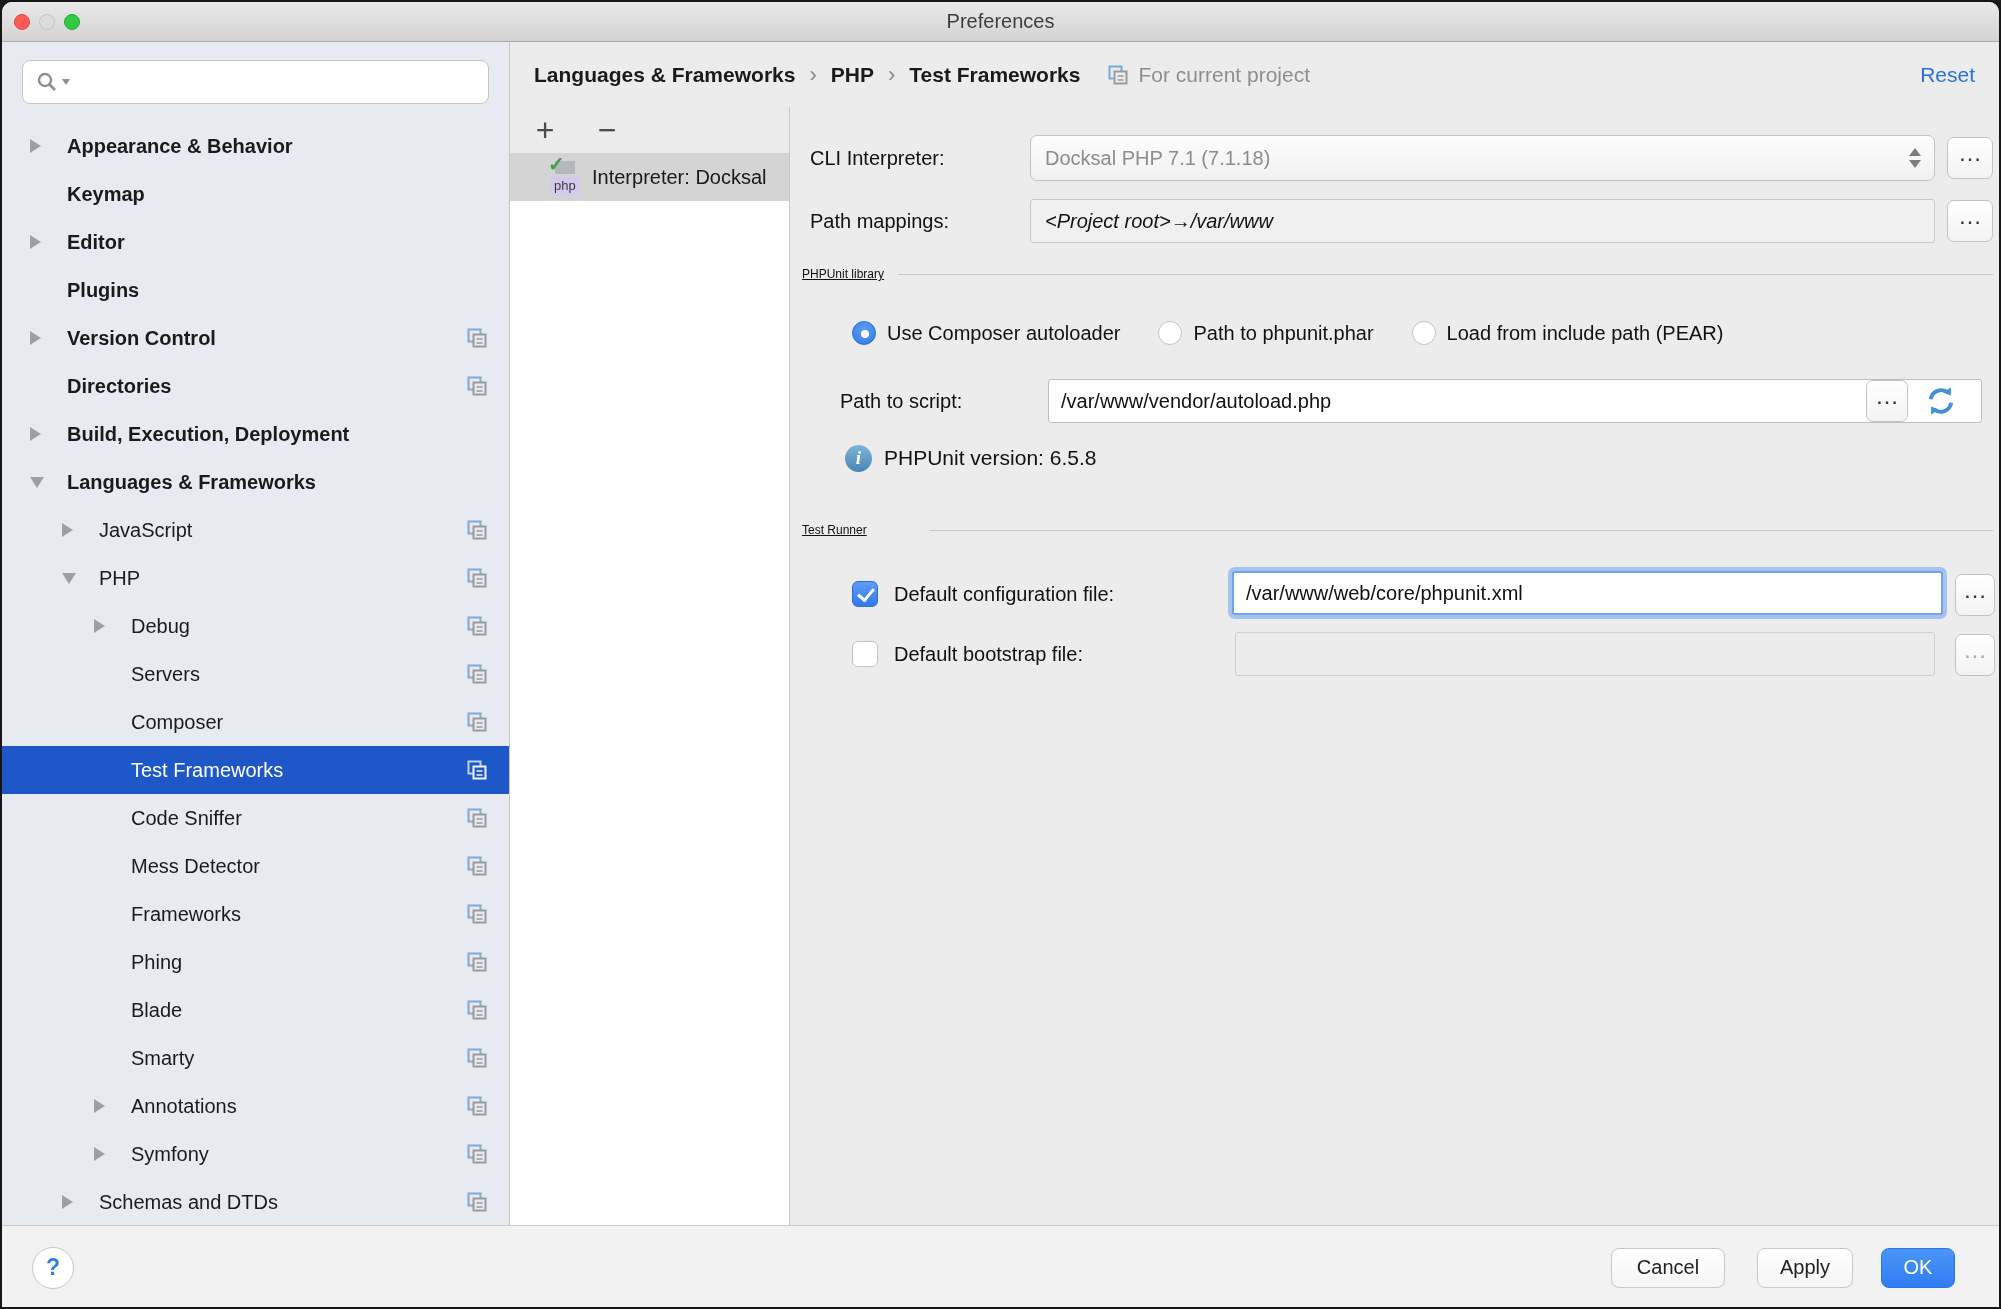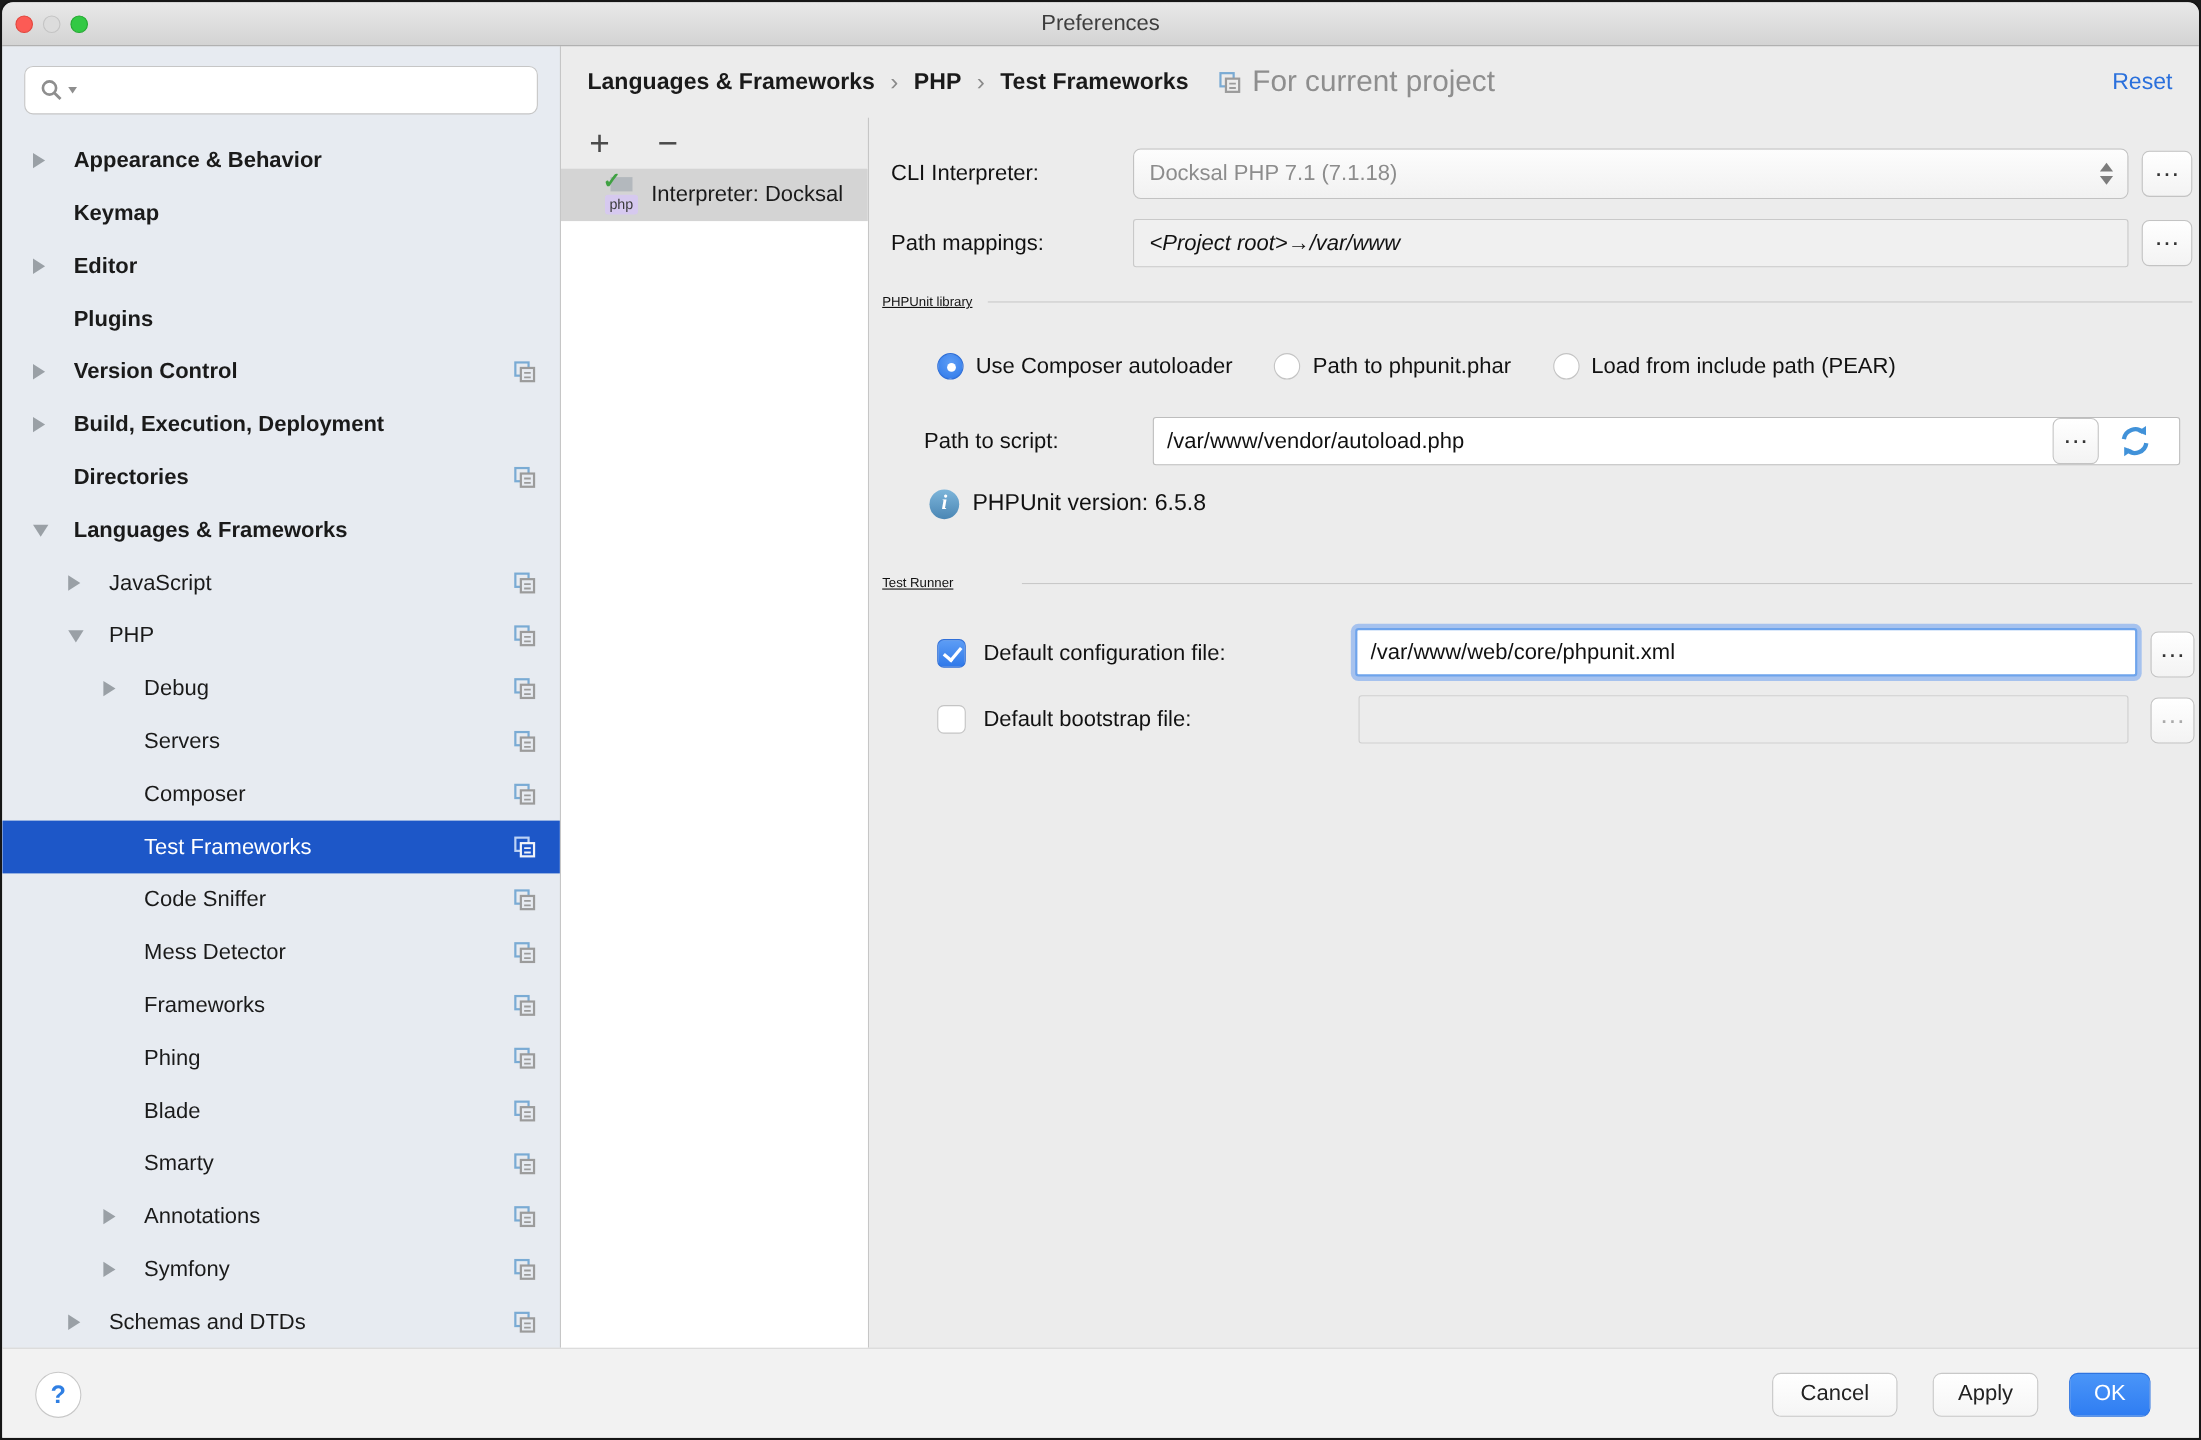--- a/index.html
+++ b/index.html
@@ -39,21 +39,21 @@
   .tree-label{flex:1;white-space:nowrap;overflow:hidden;}
   .tree-row.selected{background:#1d57c8;color:#fff;--row-bg:#1d57c8;--ic-back:#bcd2f5;--ic-front:#f2f4f8;}
   .tree-row{--row-bg:#e7ebf1;--ic-back:#7aabd4;--ic-front:#9b9b9b;}
   .proj-icon{width:24px;height:24px;flex:none;display:flex;align-items:center;justify-content:center;}
 
   
   .main{flex:1;display:flex;flex-direction:column;background:#ececec;min-width:0;}
   .crumb-row{height:65px;flex:none;display:flex;align-items:center;padding:0 24px;}
   .crumb{font-size:21px;font-weight:700;color:#1a1a1a;white-space:nowrap;}
   .crumb-sep{color:#8a8a8a;font-size:22px;font-weight:400;margin:0 14px;}
-  .scope{display:flex;align-items:center;gap:8px;margin-left:26px;color:#8e8e8e;font-size:27px;white-space:nowrap;}
+  .scope{display:flex;align-items:center;gap:8px;margin-left:26px;color:#8e8e8e;font-size:21px;white-space:nowrap;}
   .reset-link{margin-left:auto;color:#2a70dc;font-size:21px;cursor:pointer;}
 
   .content-row{flex:1;display:flex;min-height:0;}
   .interp-panel{width:280px;flex:none;border-right:1px solid #c6c6c6;display:flex;flex-direction:column;background:#ececec;}
   .interp-toolbar{height:46px;flex:none;display:flex;align-items:center;padding-left:18px;gap:28px;}
   .tb-btn{font-size:32px;color:#4a4a4a;line-height:1;cursor:pointer;width:34px;text-align:center;}
   .interp-list{flex:1;background:#fff;overflow:hidden;}
   .interp-item{height:48px;background:#d4d4d4;display:flex;align-items:center;padding-left:36px;gap:10px;overflow:hidden;}
   .php-icon{position:relative;width:36px;height:36px;flex:none;}
   .php-icon .box{position:absolute;left:9px;top:2px;width:20px;height:13px;background:#b3b8bd;}
@@ -188,34 +188,34 @@
     <span class="tree-label">Version Control</span>
     <span class="proj-icon">
       <svg width="24" height="24" viewBox="0 0 24 24">
         <rect x="3.5" y="3.5" width="12" height="12" fill="none" stroke="var(--ic-back)" stroke-width="2"></rect>
         <rect x="8.5" y="8.5" width="12" height="12" fill="var(--row-bg)" stroke="var(--ic-front)" stroke-width="2"></rect>
         <path d="M11.5 13h6 M11.5 17h6" stroke="var(--ic-front)" stroke-width="1.6"></path>
       </svg>
     </span>
   </div>
           <div class="tree-row lvl0 bold">
+    <span class="tree-arrow"></span>
+    <span class="tree-label">Directories</span>
+    <span class="proj-icon">
+      <svg width="24" height="24" viewBox="0 0 24 24">
+        <rect x="3.5" y="3.5" width="12" height="12" fill="none" stroke="var(--ic-back)" stroke-width="2"></rect>
+        <rect x="8.5" y="8.5" width="12" height="12" fill="var(--row-bg)" stroke="var(--ic-front)" stroke-width="2"></rect>
+        <path d="M11.5 13h6 M11.5 17h6" stroke="var(--ic-front)" stroke-width="1.6"></path>
+      </svg>
+    </span>
+  </div>
+          <div class="tree-row lvl0 bold">
     <span class="tree-arrow right"></span>
     <span class="tree-label">Build, Execution, Deployment</span>
     <span class="proj-icon" style="visibility: hidden;">
-      <svg width="24" height="24" viewBox="0 0 24 24">
-        <rect x="3.5" y="3.5" width="12" height="12" fill="none" stroke="var(--ic-back)" stroke-width="2"></rect>
-        <rect x="8.5" y="8.5" width="12" height="12" fill="var(--row-bg)" stroke="var(--ic-front)" stroke-width="2"></rect>
-        <path d="M11.5 13h6 M11.5 17h6" stroke="var(--ic-front)" stroke-width="1.6"></path>
-      </svg>
-    </span>
-  </div>
-          <div class="tree-row lvl0 bold">
-    <span class="tree-arrow"></span>
-    <span class="tree-label">Directories</span>
-    <span class="proj-icon">
       <svg width="24" height="24" viewBox="0 0 24 24">
         <rect x="3.5" y="3.5" width="12" height="12" fill="none" stroke="var(--ic-back)" stroke-width="2"></rect>
         <rect x="8.5" y="8.5" width="12" height="12" fill="var(--row-bg)" stroke="var(--ic-front)" stroke-width="2"></rect>
         <path d="M11.5 13h6 M11.5 17h6" stroke="var(--ic-front)" stroke-width="1.6"></path>
       </svg>
     </span>
   </div>
           <div class="tree-row lvl0 bold">
     <span class="tree-arrow down"></span>
     <span class="tree-label">Languages &amp; Frameworks</span>

